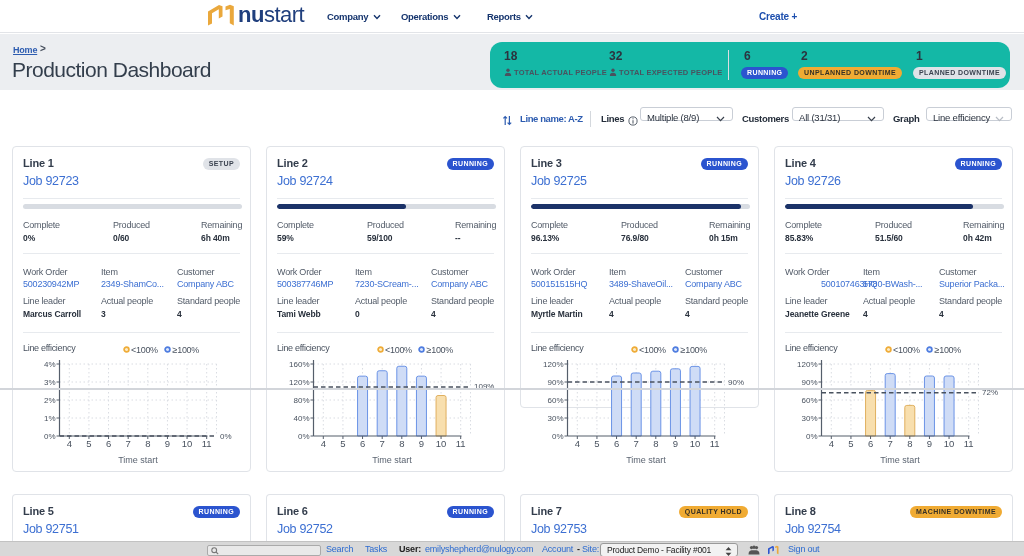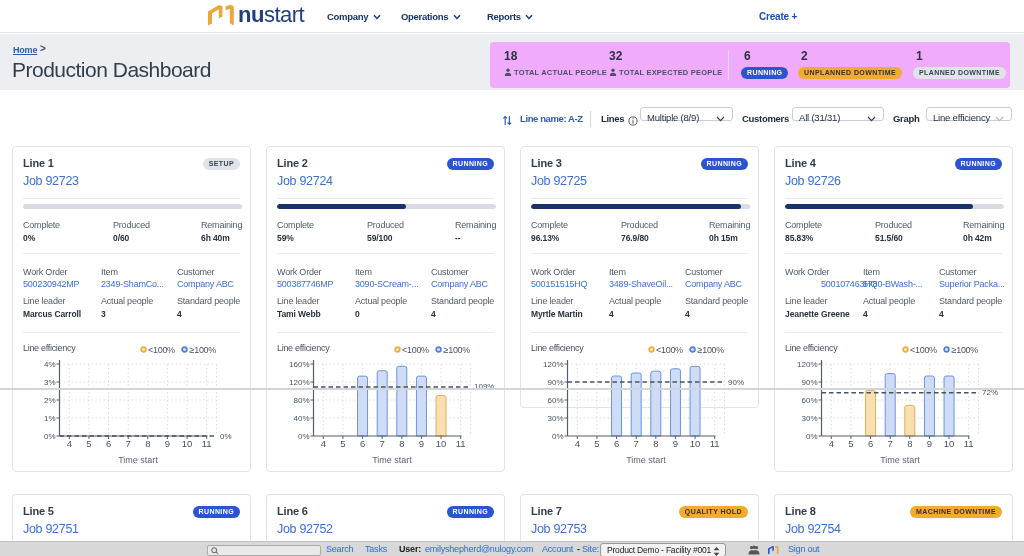--- a/index.html
+++ b/index.html
@@ -12,21 +12,21 @@
 .logotext .lt { font-weight:normal; }
 .navitem { position:absolute; top:0; height:33px; line-height:33px; font-size:9.5px; font-weight:bold; color:#16356e; letter-spacing:-0.3px; }
 
 
 .hero { position:absolute; left:0; top:34px; width:1024px; height:56px; background:#eceef1; }
 .crumb { position:absolute; left:13px; top:11px; font-size:9px; font-weight:bold; color:#2d5cb0; text-decoration:underline; letter-spacing:-0.2px; }
 .crumbchev { position:absolute; left:40px; top:9px; font-size:10px; color:#454e5c; font-weight:bold; }
 .pagetitle { position:absolute; left:12px; top:24px; font-size:21px; color:#333e4c; letter-spacing:-0.5px; }
 
 
-.statsbox { position:absolute; left:490px; top:8px; width:520px; height:46px; background:#f0abfc; border-radius:4px;text-align:center; }
+.statsbox { position:absolute; left:490px; top:8px; width:520px; height:46px; background:#14b8a6; border-radius:12px;text-align:center; }
 .statnum { position:absolute; top:7px; font-size:12px; font-weight:bold; color:#2b333f; }
 .statcap { position:absolute; top:26px; font-size:7.5px; font-weight:bold; color:#49525f; letter-spacing:0.2px; white-space:nowrap; }
 .statdiv { position:absolute; left:238px; top:8px; width:1px; height:30px; background:#dadde2; }
 .pill { position:absolute; top:25px; height:12px; line-height:12px; border-radius:6px; font-size:7px; font-weight:bold; letter-spacing:0.4px; padding:0 6px; white-space:nowrap; }
 .pill.blue { background:#2b54cf; color:#fff; }
 .pill.amber { background:#f0ab33; color:#373126; }
 .pill.gray { background:#e0e3e8; color:#3b4350; }
 
 
 .filters { position:absolute; left:0; top:104px; width:1024px; height:30px; }
@@ -42,21 +42,21 @@
 .badge.gray { background:#e0e3e8; color:#3b4350; }
 .badge.amber { background:#f0ab33; color:#373126; }
 .job { position:absolute; left:10px; top:27px; font-size:12.5px; color:#3c6fd2; letter-spacing:-0.3px; }
 .div1 { position:absolute; left:10px; right:10px; height:1px; background:#e7eaee; }
 .pbar { position:absolute; left:10px; top:57px; width:219px; height:5px; border-radius:2.5px; background:#d8dce2; overflow:hidden; }
 .pbar .fill { height:5px; border-radius:2.5px; background:#1b3268; }
 .clabel { position:absolute; font-size:9px; color:#525b68; white-space:nowrap; letter-spacing:-0.2px; }
 .cvalue { position:absolute; font-size:8.5px; font-weight:bold; color:#29313d; white-space:nowrap; letter-spacing:-0.1px; }
 .cblue { position:absolute; font-size:9px; color:#3c6fd2; white-space:nowrap; letter-spacing:-0.2px; }
 .chtitle { position:absolute; left:10px; font-size:9px; color:#49525f; letter-spacing:-0.3px; }
-.legend { position:absolute; right:34px; font-size:9px; color:#4a5360; letter-spacing:-0.3px; }
+.legend { position:absolute; right:51px; font-size:9px; color:#4a5360; letter-spacing:-0.3px; }
 .chart { position:absolute; left:0; bottom:0; }
 
 
 .scanline { position:absolute; left:0; top:388px; width:1024px; height:2px; background:#d2d5da; z-index:30; }
 
 
 .footer { position:absolute; left:0; top:541px; width:1024px; height:15px; background:#d8d8d8; border-top:1px solid #c2c2c2; z-index:40; }
 .footer .in { position:absolute; left:207px; top:3px; width:114px; height:11px; background:#e9e9e9; border:1px solid #aaa; border-radius:2px; }
 .flk { position:absolute; top:2px; font-size:9px; color:#2c6bd0; letter-spacing:-0.2px; }
 .fdk { position:absolute; top:2px; font-size:9px; color:#222; font-weight:bold; letter-spacing:-0.2px; }
@@ -225,21 +225,21 @@
   <div class="clabel" style="left:10px;top:73px;">Complete</div>
   <div class="cvalue" style="left:10px;top:85.5px;">59%</div>
   <div class="clabel" style="left:100px;top:73px;">Produced</div>
   <div class="cvalue" style="left:100px;top:85.5px;">59/100</div>
   <div class="clabel" style="left:188px;top:73px;">Remaining</div>
   <div class="cvalue" style="left:188px;top:85.5px;">--</div>
   <div class="div1" style="top:106px;"></div>
   <div class="clabel" style="left:10px;top:119.5px;">Work Order</div>
   <div class="cblue" style="left:10px;top:131.5px;">500387746MP</div>
   <div class="clabel" style="left:88px;top:119.5px;">Item</div>
-  <div class="cblue" style="left:88px;top:131.5px;max-width:66px;overflow:hidden;white-space:nowrap;">3090-SCream-...</div>
+  <div class="cblue" style="left:88px;top:131.5px;max-width:66px;overflow:hidden;white-space:nowrap;">7230-SCream-...</div>
   <div class="clabel" style="left:164px;top:119.5px;">Customer</div>
   <div class="cblue" style="left:164px;top:131.5px;max-width:68px;overflow:hidden;white-space:nowrap;">Company ABC</div>
   <div class="clabel" style="left:10px;top:149px;">Line leader</div>
   <div class="cvalue" style="left:10px;top:162px;">Tami Webb</div>
   <div class="clabel" style="left:88px;top:149px;">Actual people</div>
   <div class="cvalue" style="left:88px;top:162px;">0</div>
   <div class="clabel" style="left:164px;top:149px;">Standard people</div>
   <div class="cvalue" style="left:164px;top:162px;">4</div>
   <div class="div1" style="top:185px;"></div>
   <div class="chtitle" style="top:196px;">Line efficiency</div>
@@ -501,21 +501,21 @@
       <circle cx="3.2" cy="3.2" r="2.4" fill="none" stroke="#777" stroke-width="1.1"></circle>
       <line x1="5" y1="5" x2="7.2" y2="7.2" stroke="#777" stroke-width="1.1"></line>
     </svg>
   <div class="flk" style="left:326px;">Search</div>
   <div class="flk" style="left:365px;">Tasks</div>
   <div class="fdk" style="left:399px;">User:</div>
   <div class="flk" style="left:425px;">emilyshepherd@nulogy.com</div>
   <div class="flk" style="left:542px;">Account</div>
   <div class="fdk" style="left:577px;">-</div>
   <div class="flk" style="left:582px;">Site:</div>
-  <div style="position:absolute;left:600px;top:1px;width:126px;height:14px;background:#f2f2f2;border:1px solid #999;border-radius:3px;font-size:8.5px;color:#222;line-height:13px;padding-left:6px;letter-spacing:-0.2px;">Product Demo - Facility #001
+  <div style="position:absolute;left:600px;top:1px;width:138px;height:14px;background:#f2f2f2;border:1px solid #999;border-radius:3px;font-size:8.5px;color:#222;line-height:13px;padding-left:6px;letter-spacing:-0.2px;">Product Demo - Facility #001
     <svg style="position:absolute;right:5px;top:2.5px;" width="7" height="9" viewBox="0 0 7 9">
         <path d="M3.5 0 L6.4 3.2 L0.6 3.2 Z" fill="#444"></path>
         <path d="M3.5 9 L6.4 5.8 L0.6 5.8 Z" fill="#444"></path>
       </svg>
   </div>
   <svg style="position:absolute;left:748px;top:3px;" width="12" height="10" viewBox="0 0 12 10">
     <circle cx="3.5" cy="2.6" r="1.6" fill="#555"></circle>
       <circle cx="8.5" cy="2.6" r="1.6" fill="#555"></circle>
       <circle cx="6" cy="2.2" r="1.7" fill="#555"></circle>
     <path d="M0.5 9.5 Q0.5 5.5 3.5 5.2 L8.5 5.2 Q11.5 5.5 11.5 9.5 Z" fill="#555"></path>

